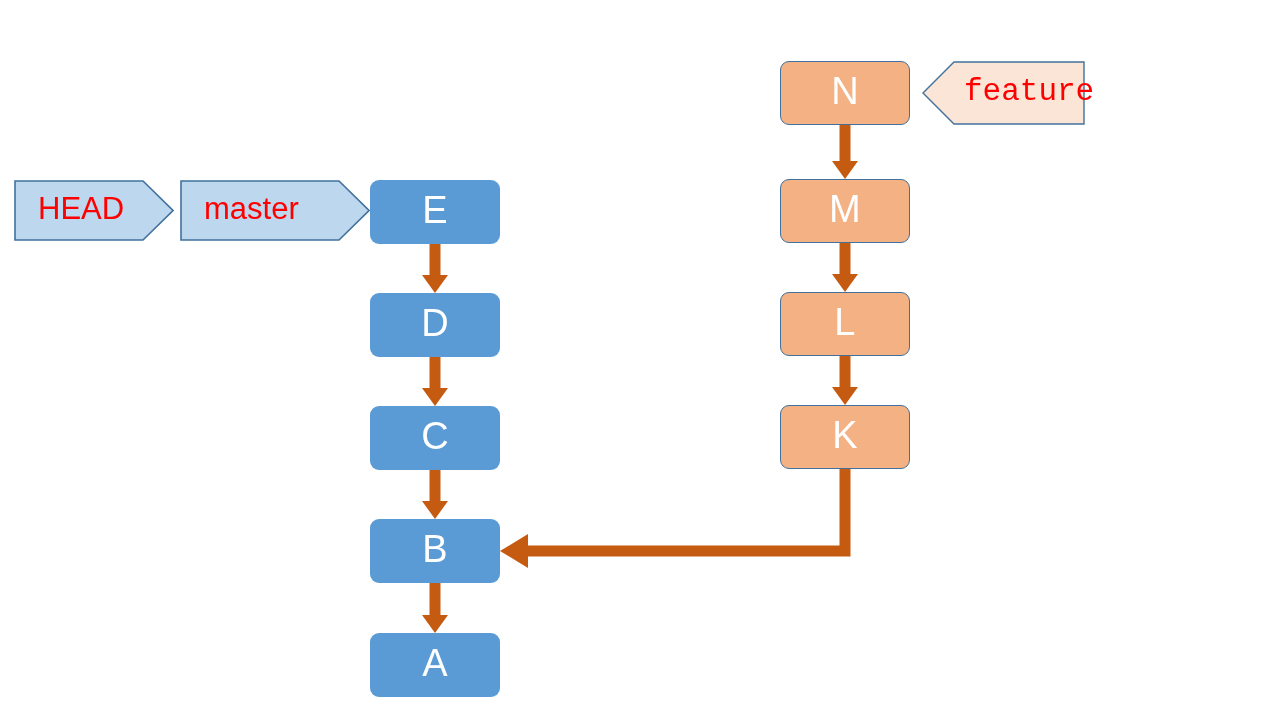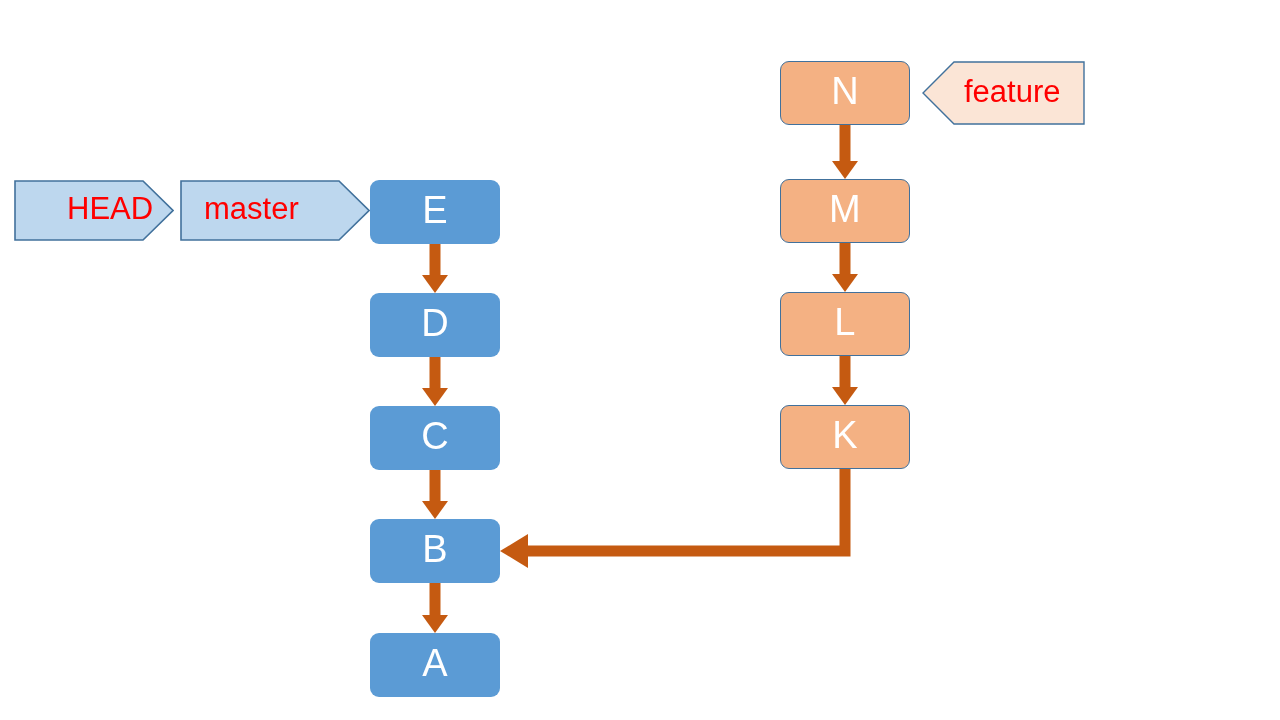--- a/index.html
+++ b/index.html
@@ -65,20 +65,21 @@
     position: relative;
     z-index: 2;
     transform: translateY(-2px);
     white-space: nowrap;
   }
   .ref-tag.right-arrow .ref-text {
     padding-left: 24px;
   }
   .ref-tag.left-arrow .ref-text {
     padding-left: 42px;
+    font-family: Liberation Mono, monospace;
   }
   .ref-shape {
     position: absolute;
     left: 0;
     top: 0;
     width: 100%;
     height: 100%;
     z-index: 1;
   }
 </style>
@@ -152,21 +153,21 @@
   <div class="commit-node orange" style="left:780px; top:179px;">
     <span class="commit-label">M</span>
   </div>
   <div class="commit-node orange" style="left:780px; top:292px;">
     <span class="commit-label">L</span>
   </div>
   <div class="commit-node orange" style="left:780px; top:405px;">
     <span class="commit-label">K</span>
   </div>
 
-  <div class="ref-tag right-arrow" style="left:14px; top:180px; width:160px; height:61px;padding-left:29px;">
+  <div class="ref-tag right-arrow" style="left:14px; top:180px; width:160px; height:61px;">
     <svg class="ref-shape" viewBox="0 0 160 61" preserveAspectRatio="none">
       <path d="M1,1 L129,1 L159,30.5 L129,60 L1,60 Z" fill="#BDD7EE" stroke="#41719C" stroke-width="1.6"></path>
     </svg>
     <span class="ref-text">HEAD</span>
   </div>
 
   <div class="ref-tag right-arrow" style="left:180px; top:180px; width:190px; height:61px;border-radius:11px;">
     <svg class="ref-shape" viewBox="0 0 190 61" preserveAspectRatio="none">
       <path d="M1,1 L159,1 L189,30.5 L159,60 L1,60 Z" fill="#BDD7EE" stroke="#41719C" stroke-width="1.6"></path>
     </svg>

